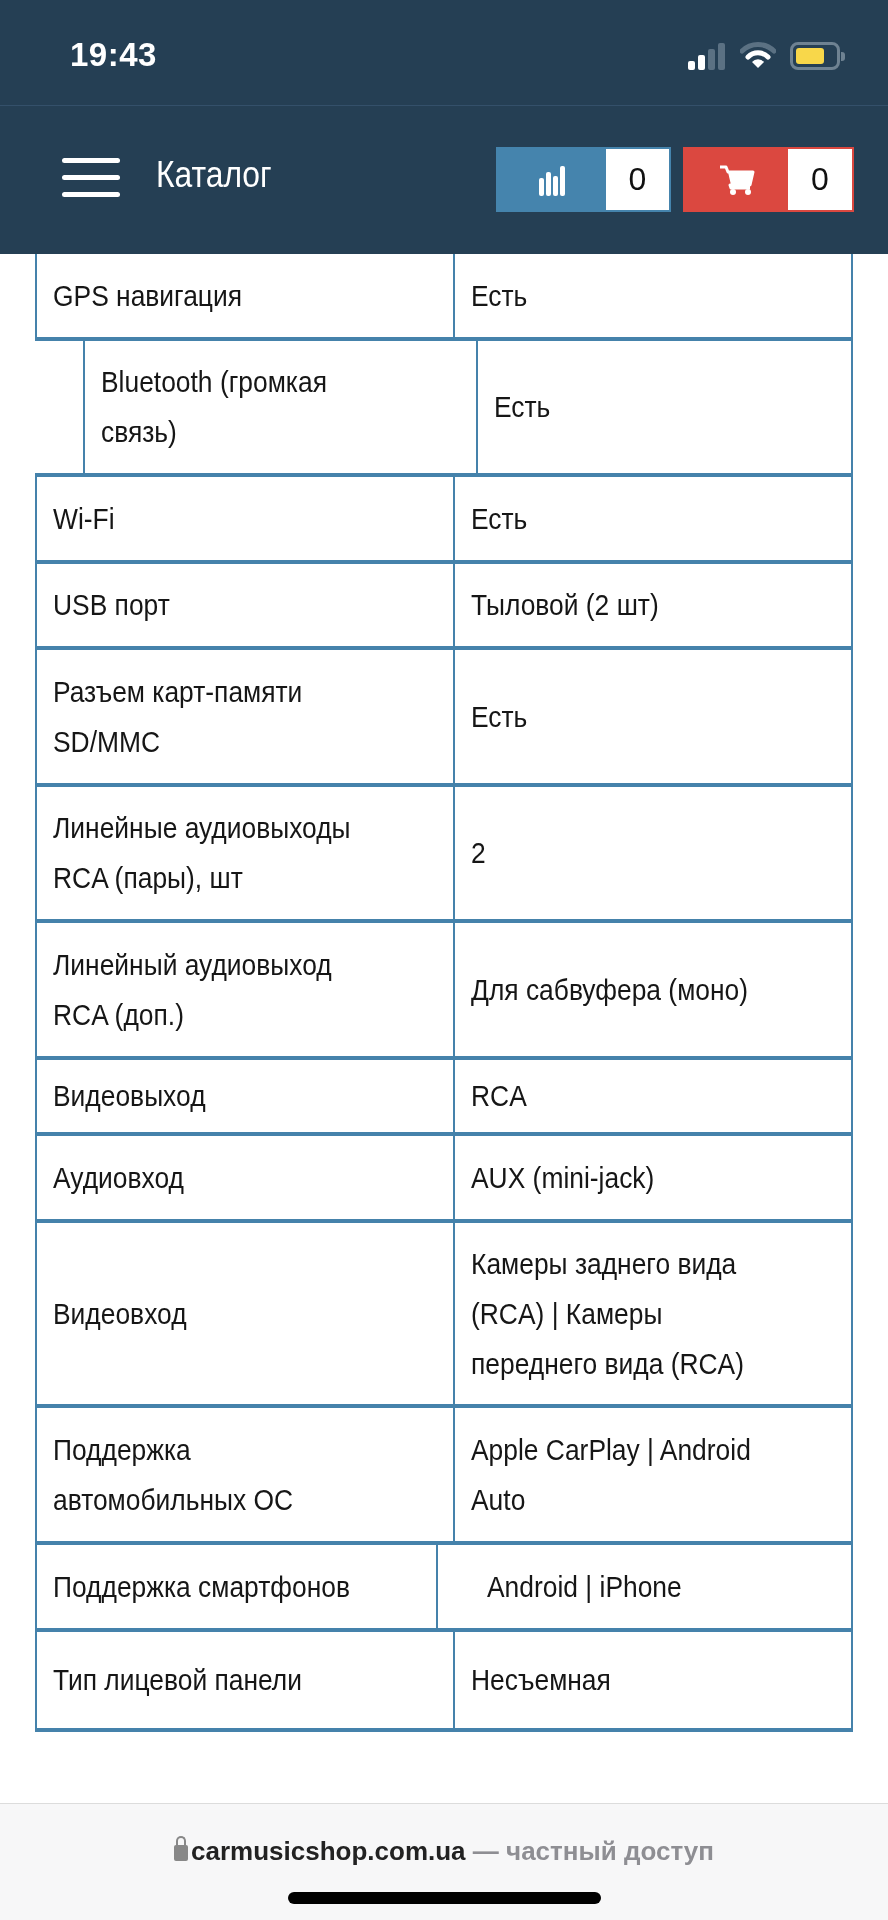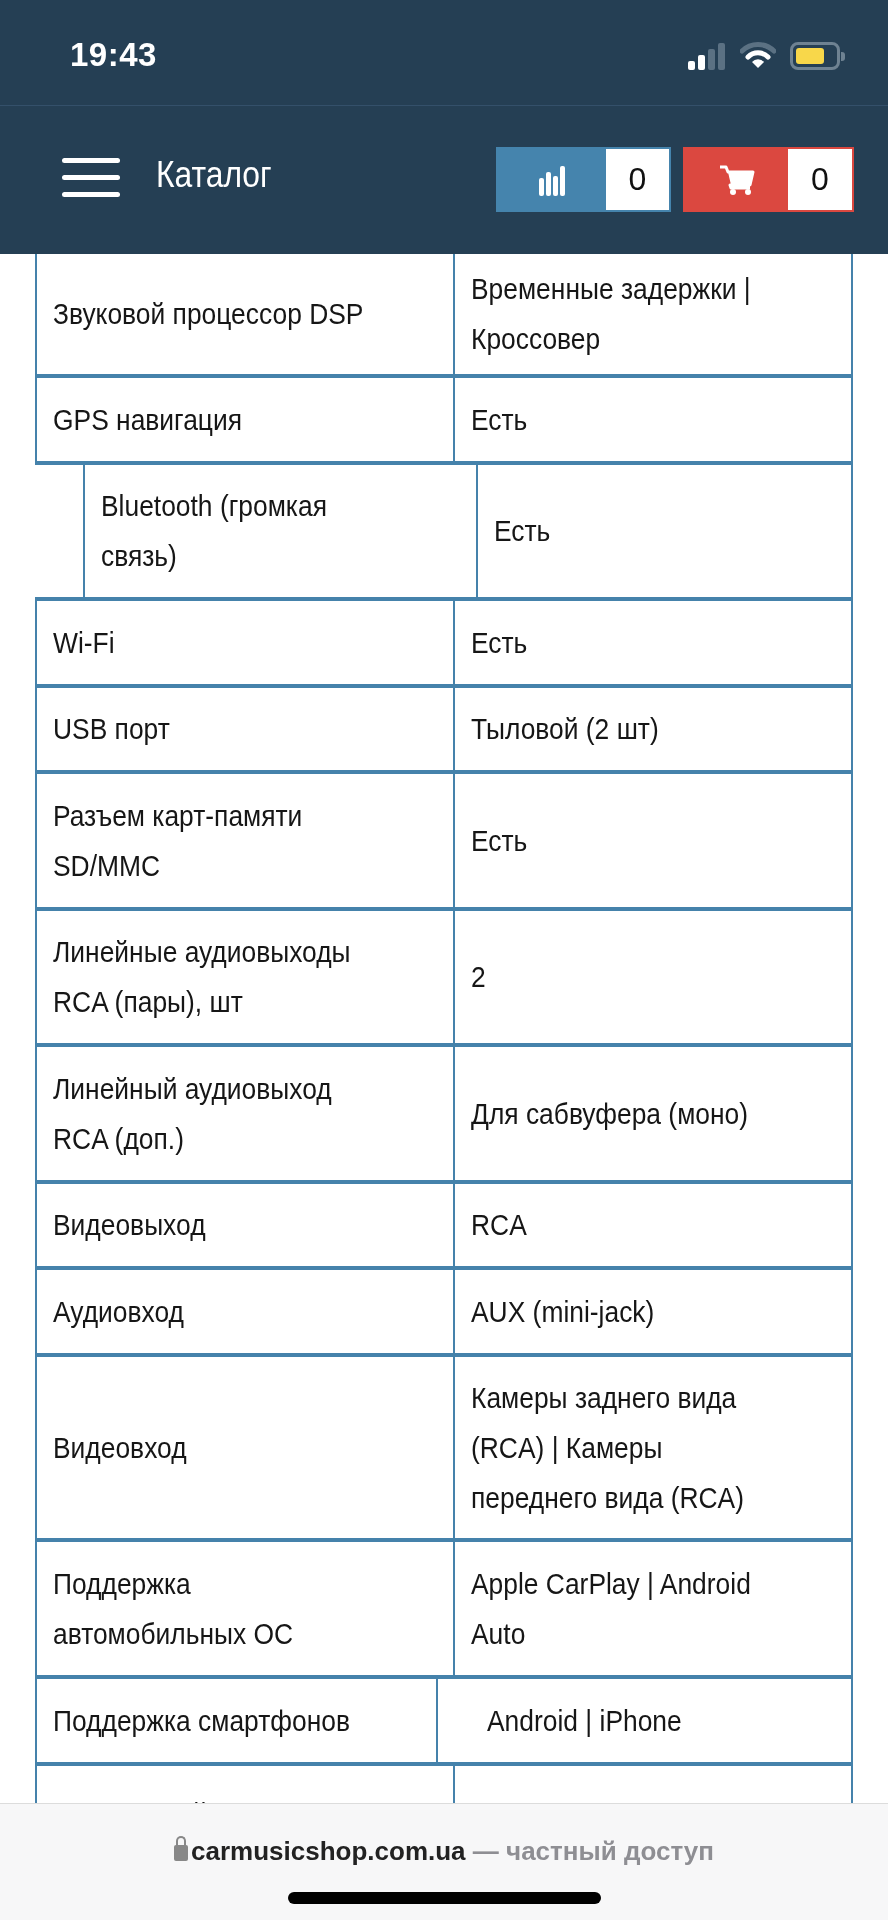--- a/index.html
+++ b/index.html
@@ -101,29 +101,20 @@
           <circle cx="14" cy="28" r="3" fill="#fff"></circle>
           <circle cx="29" cy="28" r="3" fill="#fff"></circle>
         </svg>
       </div>
       <div class="cnt">0</div>
     </div>
   </div>
 </div>
 
 <div class="spec-table" id="spec-table">
-    <div class="row" style="height: 124px;">
-      <div class="cell c1">
-        <span class="txt">Звуковой процессор DSP</span>
-      </div>
-      <div class="cell c2">
-        <span class="txt">Временные задержки |
-Кроссовер</span>
-      </div>
-    </div>
     <div class="row" style="height: 87px;">
       <div class="cell c1">
         <span class="txt">GPS навигация</span>
       </div>
       <div class="cell c2">
         <span class="txt">Есть</span>
       </div>
     </div>
     <div class="row" style="height: 136px; padding-left: 48px;">
       <div class="cell c1">
@@ -170,21 +161,21 @@
     </div>
     <div class="row" style="height: 137px;">
       <div class="cell c1">
         <span class="txt">Линейный аудиовыход
 RCA (доп.)</span>
       </div>
       <div class="cell c2">
         <span class="txt">Для сабвуфера (моно)</span>
       </div>
     </div>
-    <div class="row" style="height: 86px; text-align: center;">
+    <div class="row" style="height: 76px; text-align: center;">
       <div class="cell c1">
         <span class="txt">Видеовыход</span>
       </div>
       <div class="cell c2">
         <span class="txt">RCA</span>
       </div>
     </div>
     <div class="row" style="height: 87px;">
       <div class="cell c1">
         <span class="txt">Аудиовход</span>

